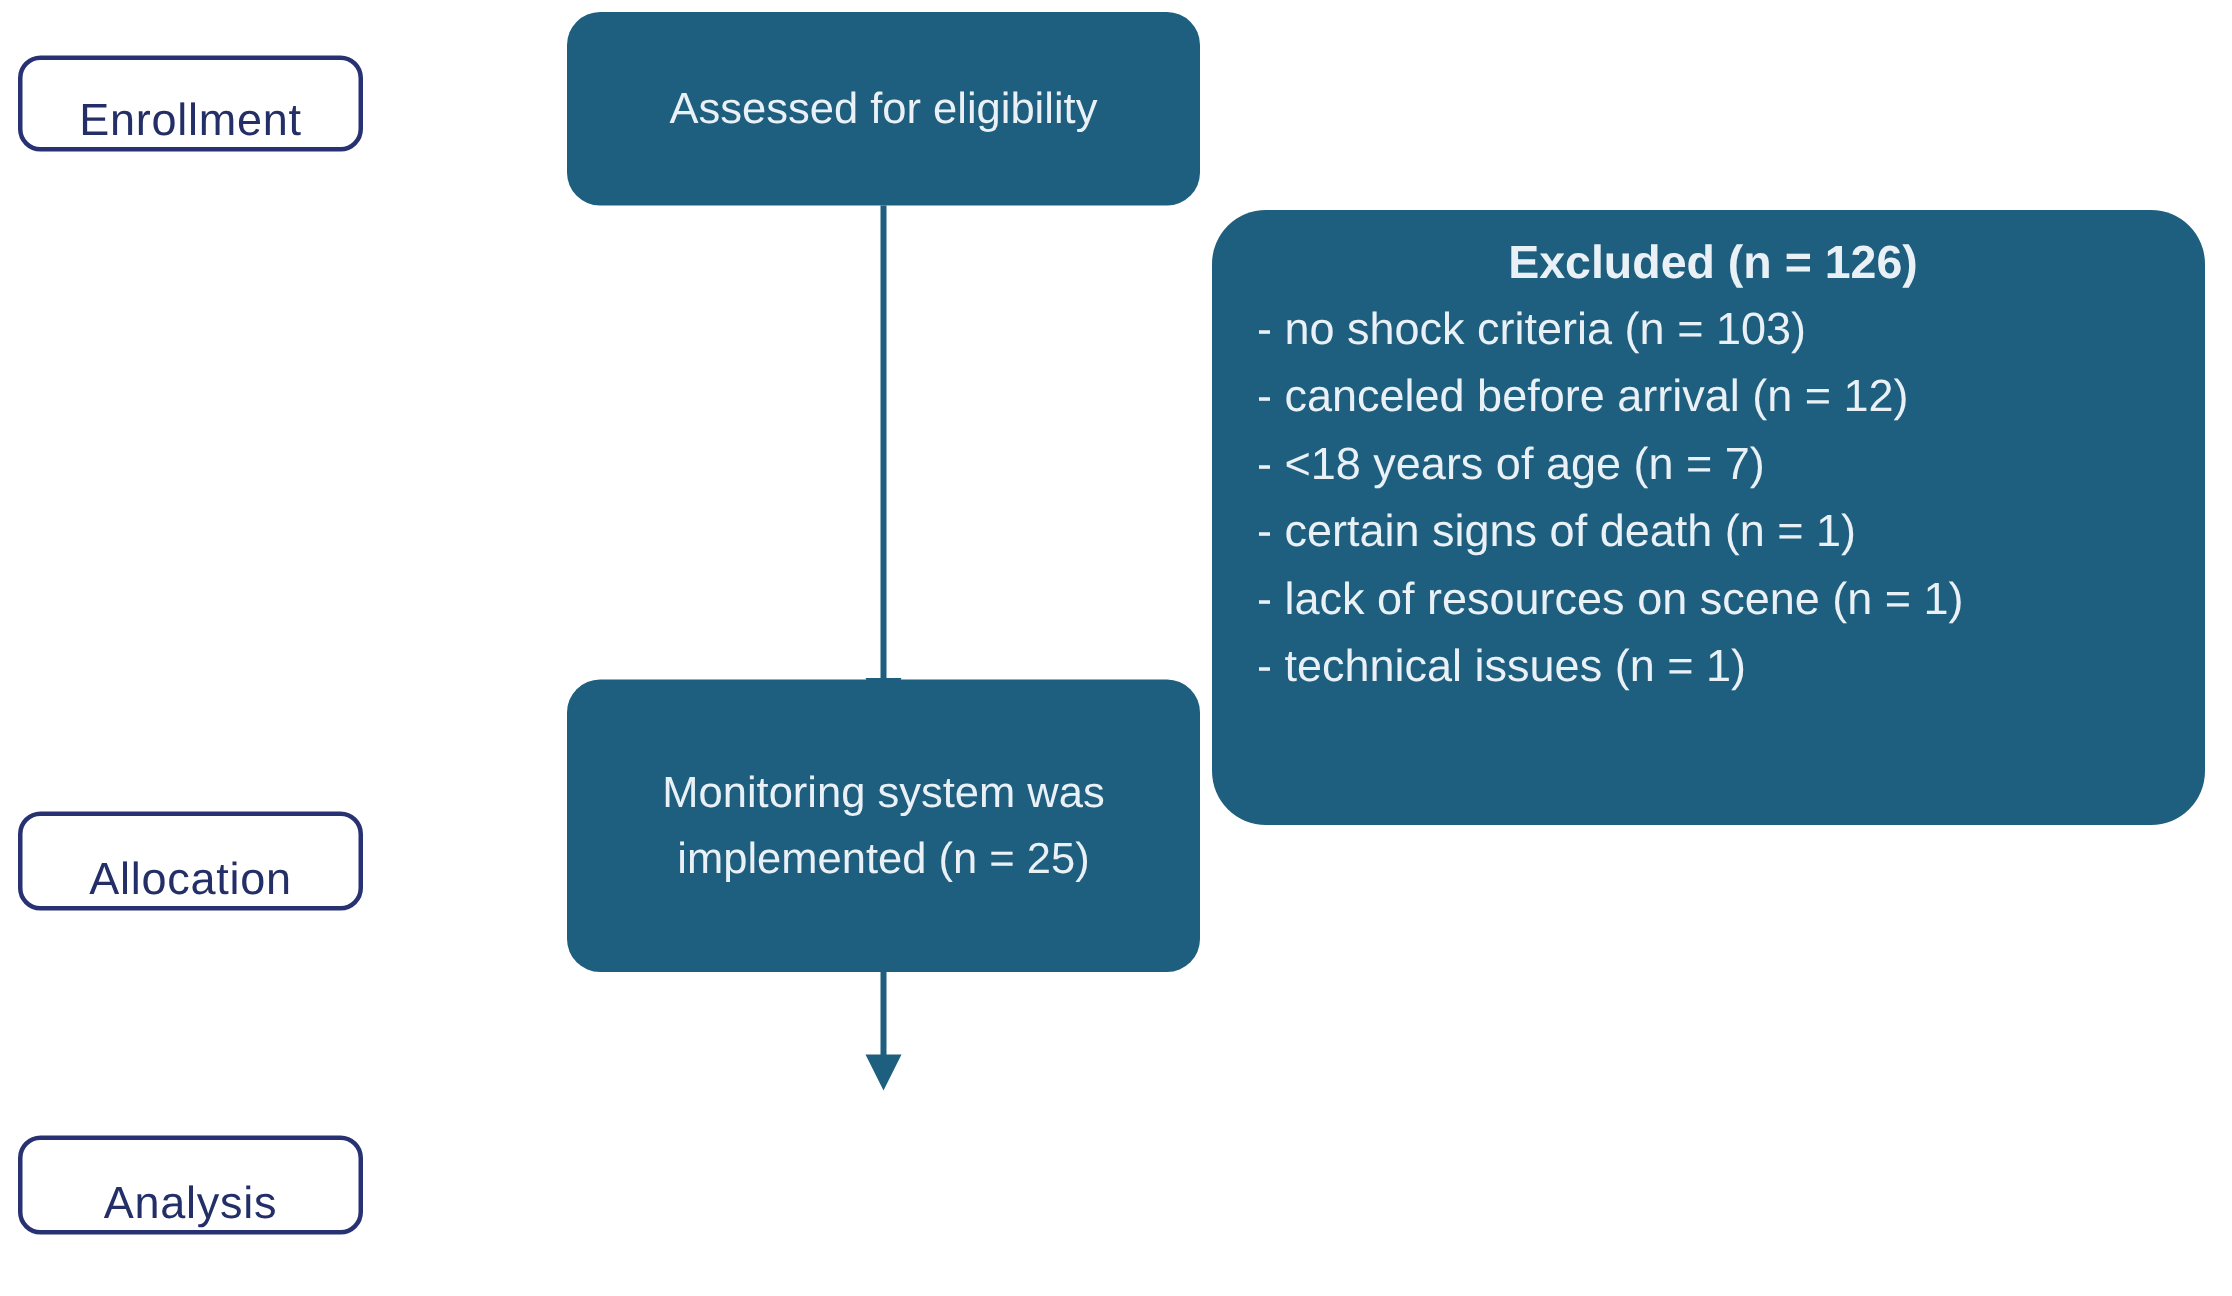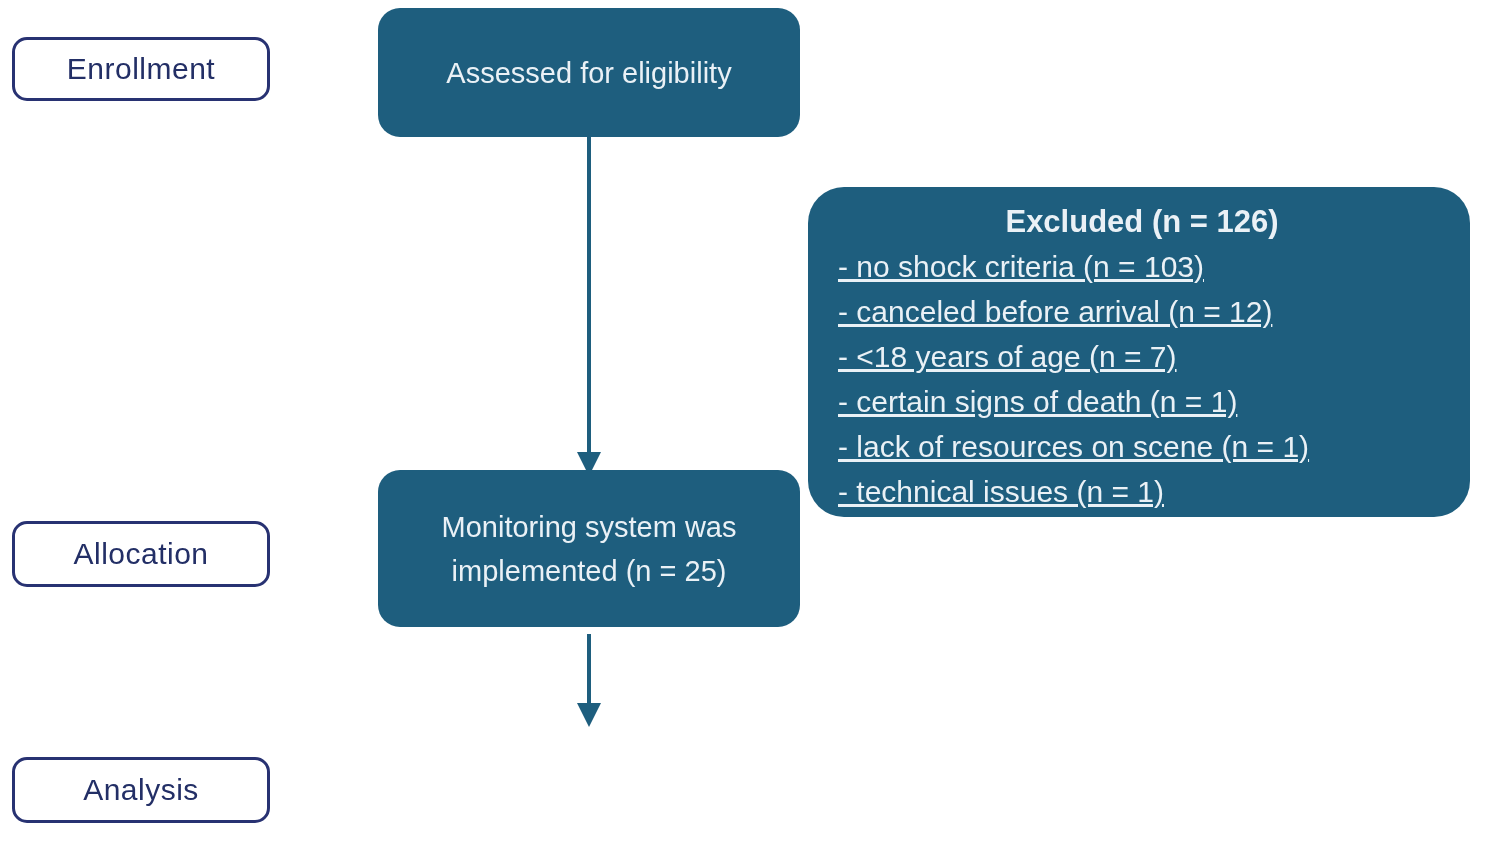--- a/index.html
+++ b/index.html
@@ -24,27 +24,27 @@
   .arrows .stem {
     stroke: var(--node-fill, #1E5E7E);
     stroke-width: 4;
   }
   .arrows .head {
     fill: var(--node-fill, #1E5E7E);
   }
   .phase {
     position: absolute;
     left: 12px;
-    width: 258px;
+    width: 230px;
     box-sizing: border-box;
     background: #FFFFFF;
     border: 3px solid var(--label-border, #283272);
     border-radius: 15px;
     display: flex;
-    align-items: center;
+    align-items: flex-end;
     justify-content: center;
     color: var(--label-text, #232F66);
     font-size: 30px;
     letter-spacing: 0.5px;
   }
   .node {
     position: absolute;
     left: 378px;
     width: 422px;
     box-sizing: border-box;
@@ -57,39 +57,37 @@
     color: var(--node-text, #EAF1F6);
     font-size: 29px;
     line-height: 44px;
     text-align: center;
   }
   .excluded {
     position: absolute;
     left: 808px;
     top: 140px;
     width: 662px;
-    height: 330px;
+    height: 410px;
     box-sizing: border-box;
     background: var(--node-fill, #1E5E7E);
     border-radius: 36px;
     color: var(--node-text, #EAF1F6);
     padding: 12px 24px 0 30px;
-    margin-top: 47px;
   }
   .excluded-title {
     text-align: center;
     font-weight: bold;
     font-size: 31px;
     line-height: 45px;
   }
   .excluded-item {
     font-size: 30px;
     line-height: 45px;
     white-space: nowrap;
-    text-decoration: underline;
   }
 </style>
 </head>
 <body>
 
 <div class="canvas">
 
   <svg class="arrows" width="1488" height="864" viewBox="0 0 1488 864">
     <g>
       <line class="stem" x1="589" y1="137" x2="589" y2="455"></line>
@@ -97,32 +95,32 @@
     </g>
     <g>
       <line class="stem" x1="589" y1="634" x2="589" y2="706"></line>
       <polygon class="head" points="577,703 601,703 589,727"></polygon>
     </g>
   </svg>
 
   <div class="phase" style="top:37px;height:64px">
     <span>Enrollment</span>
   </div>
-  <div class="phase" style="top:521px;height:66px">
+  <div class="phase" style="top:541px;height:66px">
     <span>Allocation</span>
   </div>
   <div class="phase" style="top:757px;height:66px">
     <span>Analysis</span>
   </div>
 
   <div class="node" style="top:8px;height:129px">
     <span>Assessed for eligibility</span>
   </div>
 
-  <div class="node" style="top:470px;height:157px">
+  <div class="node" style="top:453px;height:195px">
     <span>Monitoring system was</span>
     <span>implemented (n = 25)</span>
   </div>
 
 
   <div class="excluded">
     <div class="excluded-title">Excluded (n = 126)</div>
     <div class="excluded-item">- no shock criteria (n = 103)</div>
     <div class="excluded-item">- canceled before arrival (n = 12)</div>
     <div class="excluded-item">- &lt;18 years of age (n = 7)</div>

